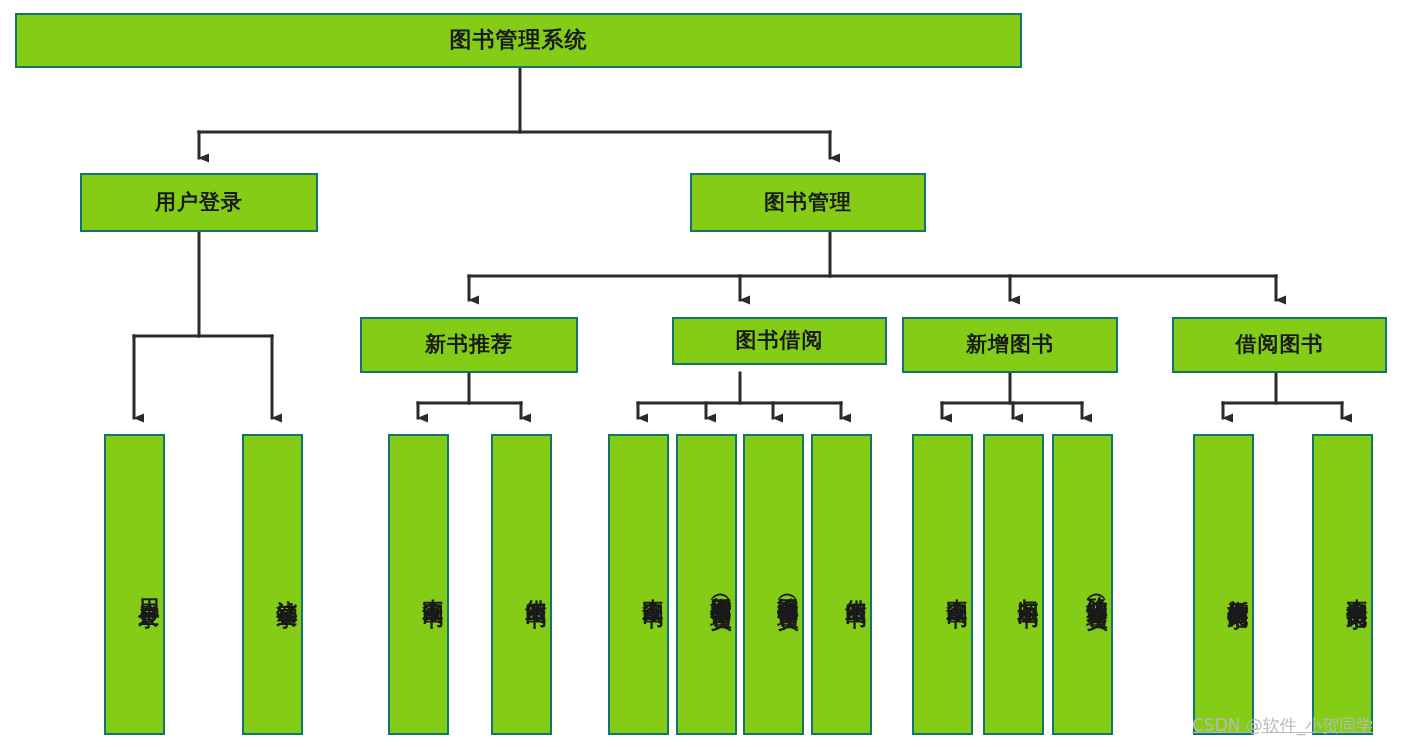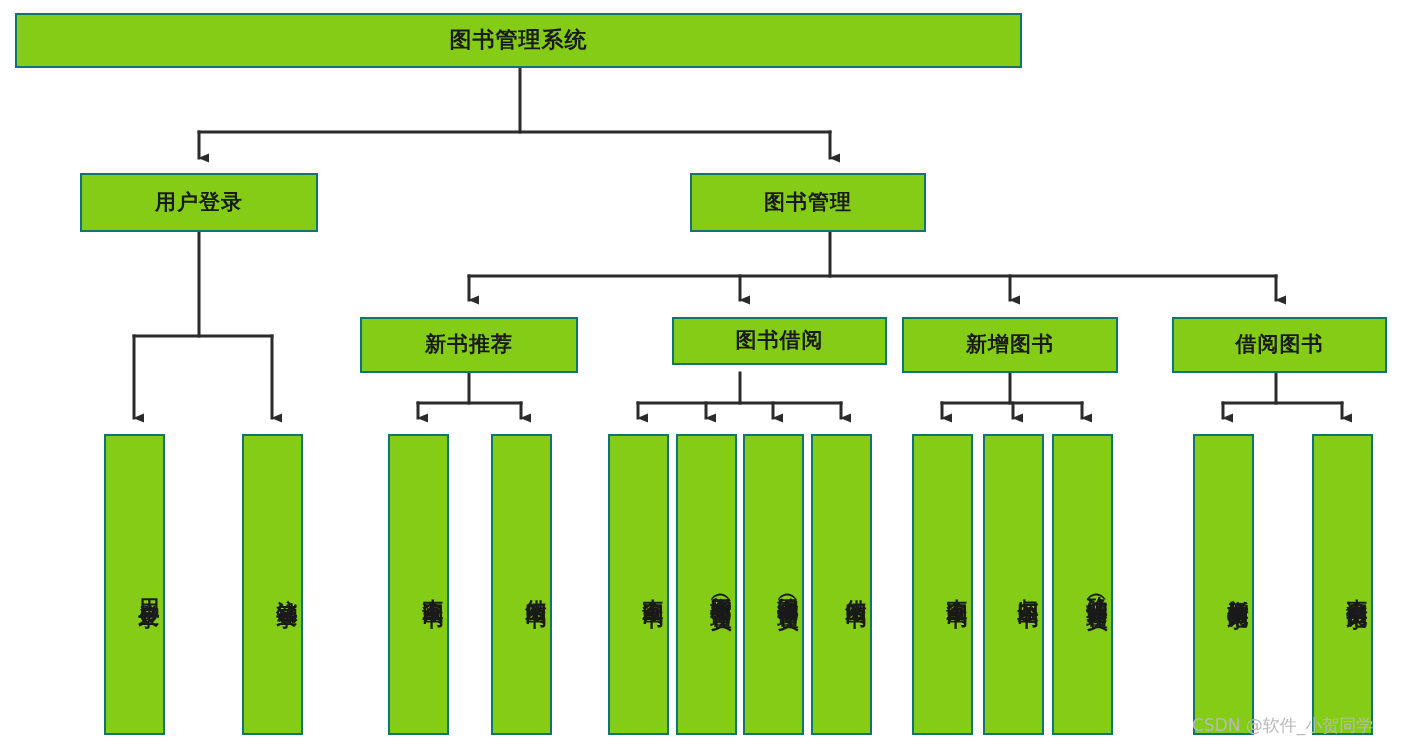--- a/index.html
+++ b/index.html
@@ -62,20 +62,21 @@
     letter-spacing: 2px;
   }
   .watermark {
     position: absolute;
     left: 1192px;
     top: 714px;
     font-size: 17px;
     color: #b9b9b9;
     white-space: nowrap;
     font-family: "DejaVu Sans", "Liberation Sans", sans-serif;
+    text-decoration: underline;
   }
 </style>
 </head>
 <body>
 
 <div id="canvas">
 
   <svg id="wires" viewBox="0 0 1405 747">
     <defs>
       <marker id="arrow" viewBox="0 0 12 12" refX="6" refY="11" markerWidth="11" markerHeight="11" orient="auto-start-reverse" markerUnits="userSpaceOnUse">

